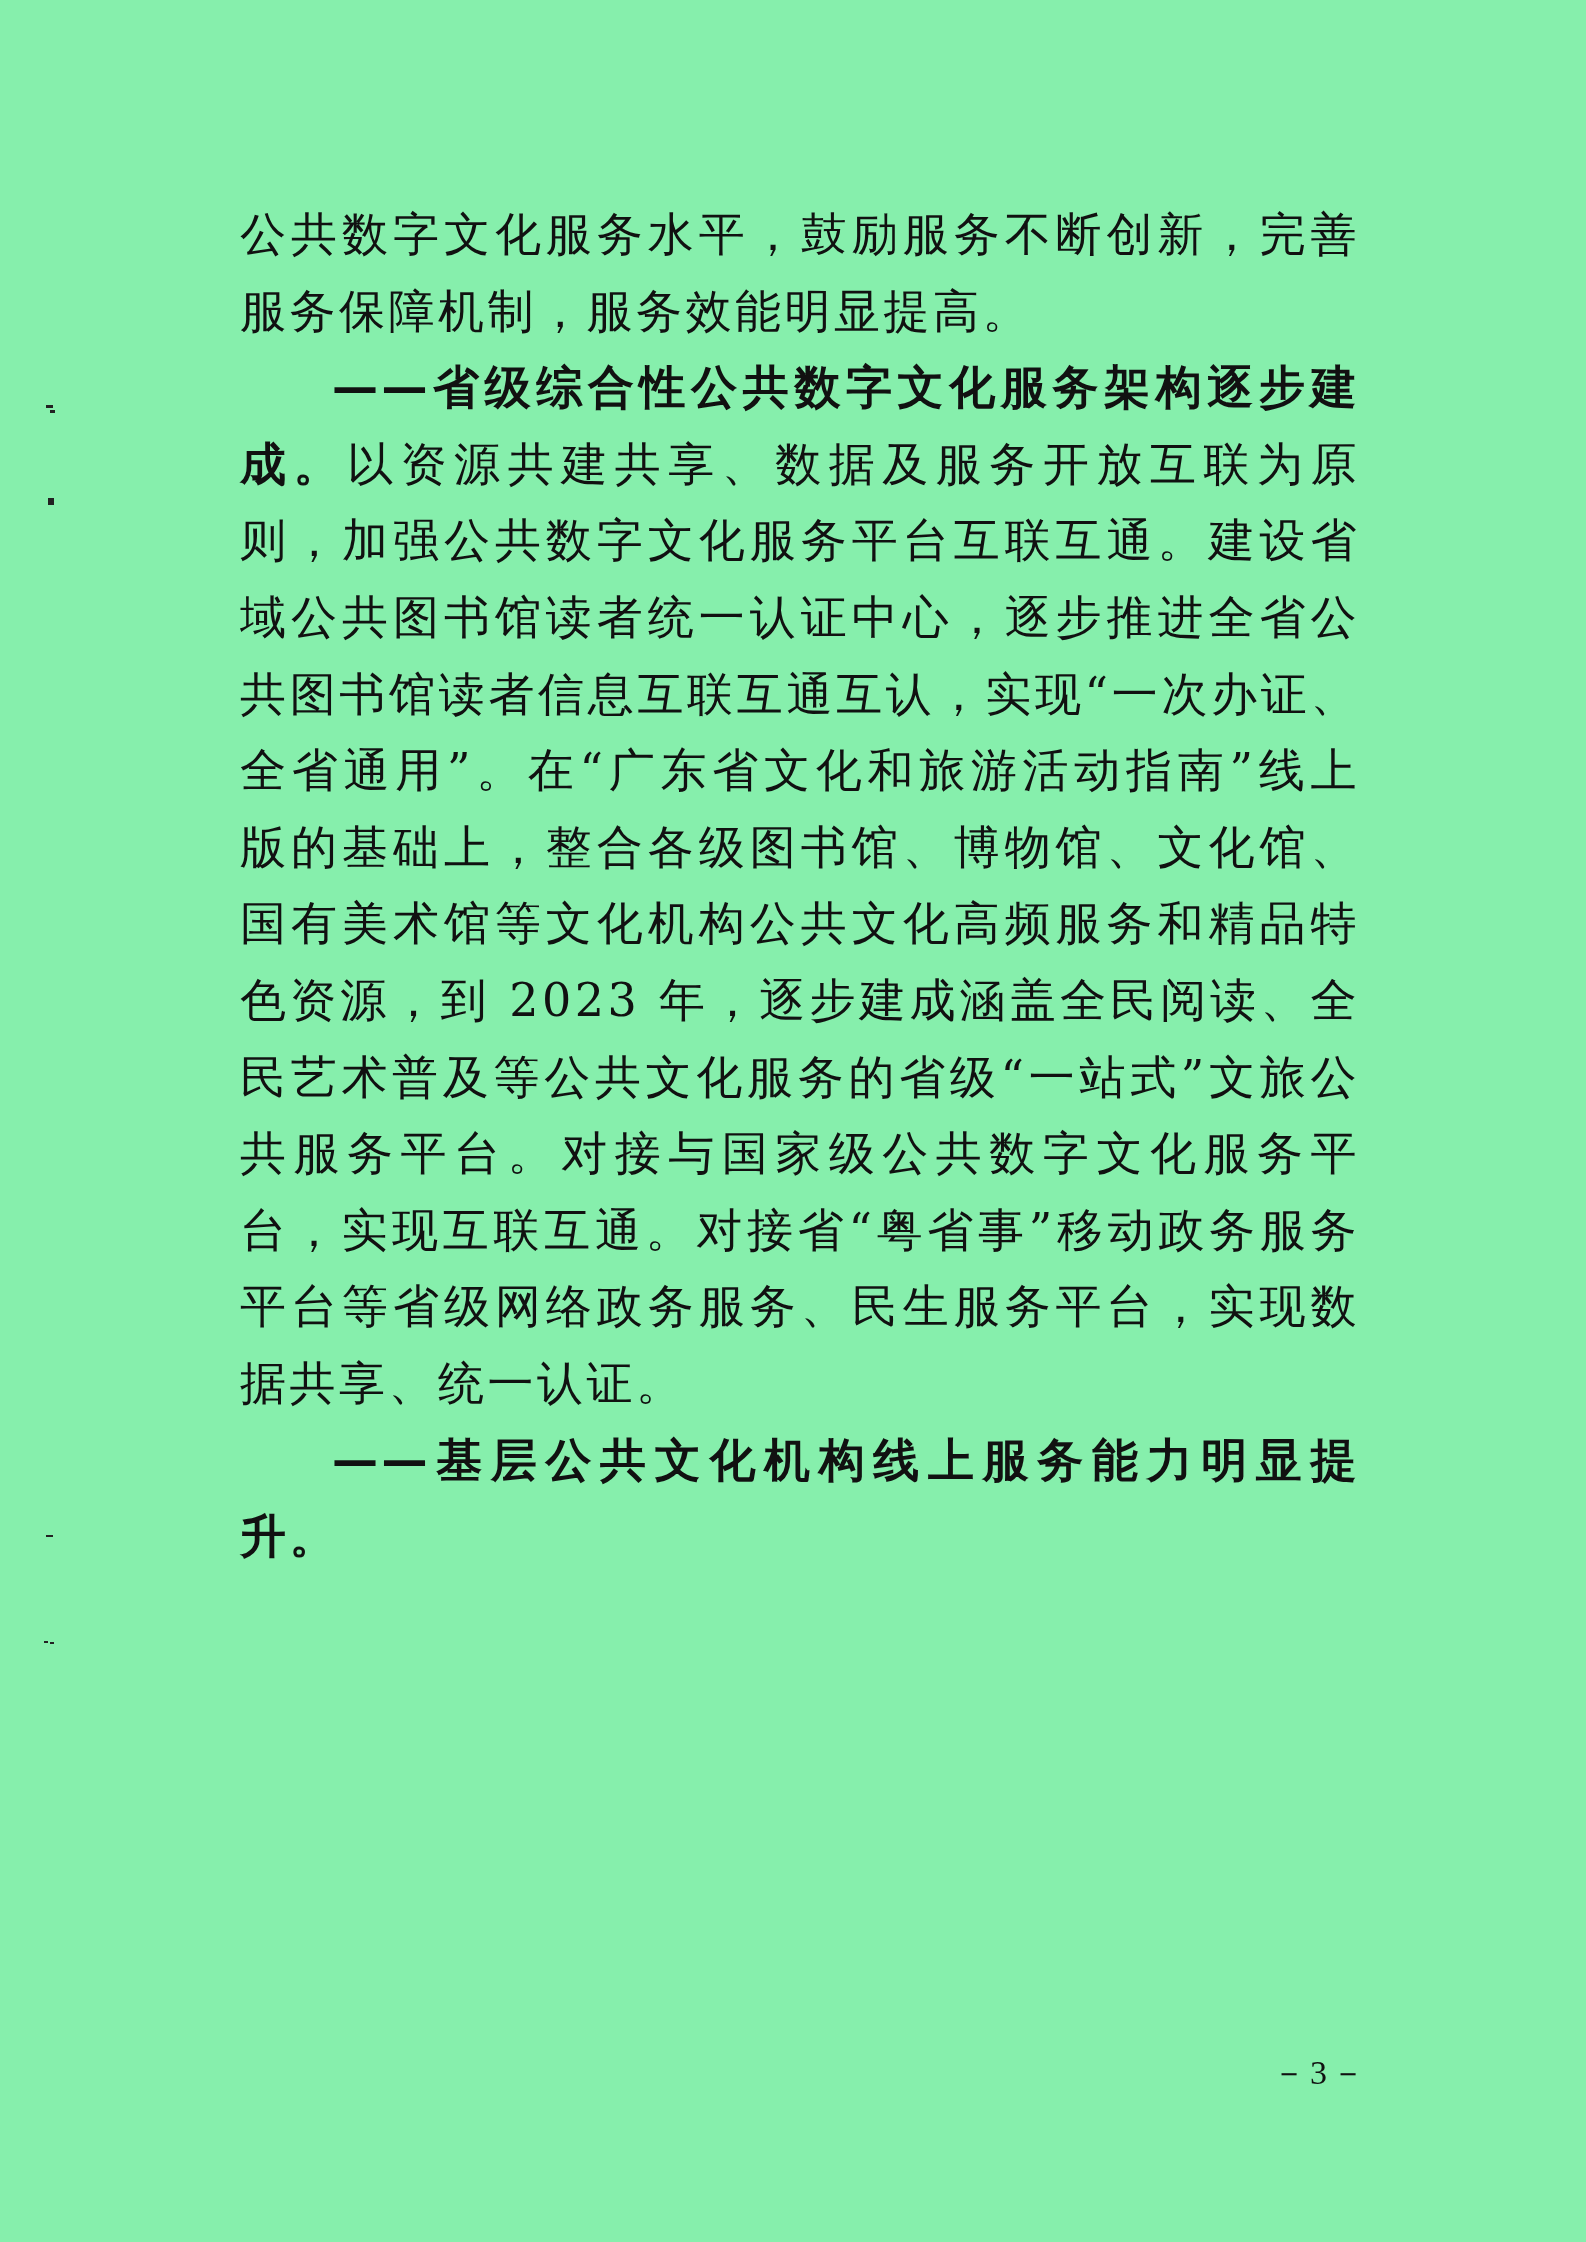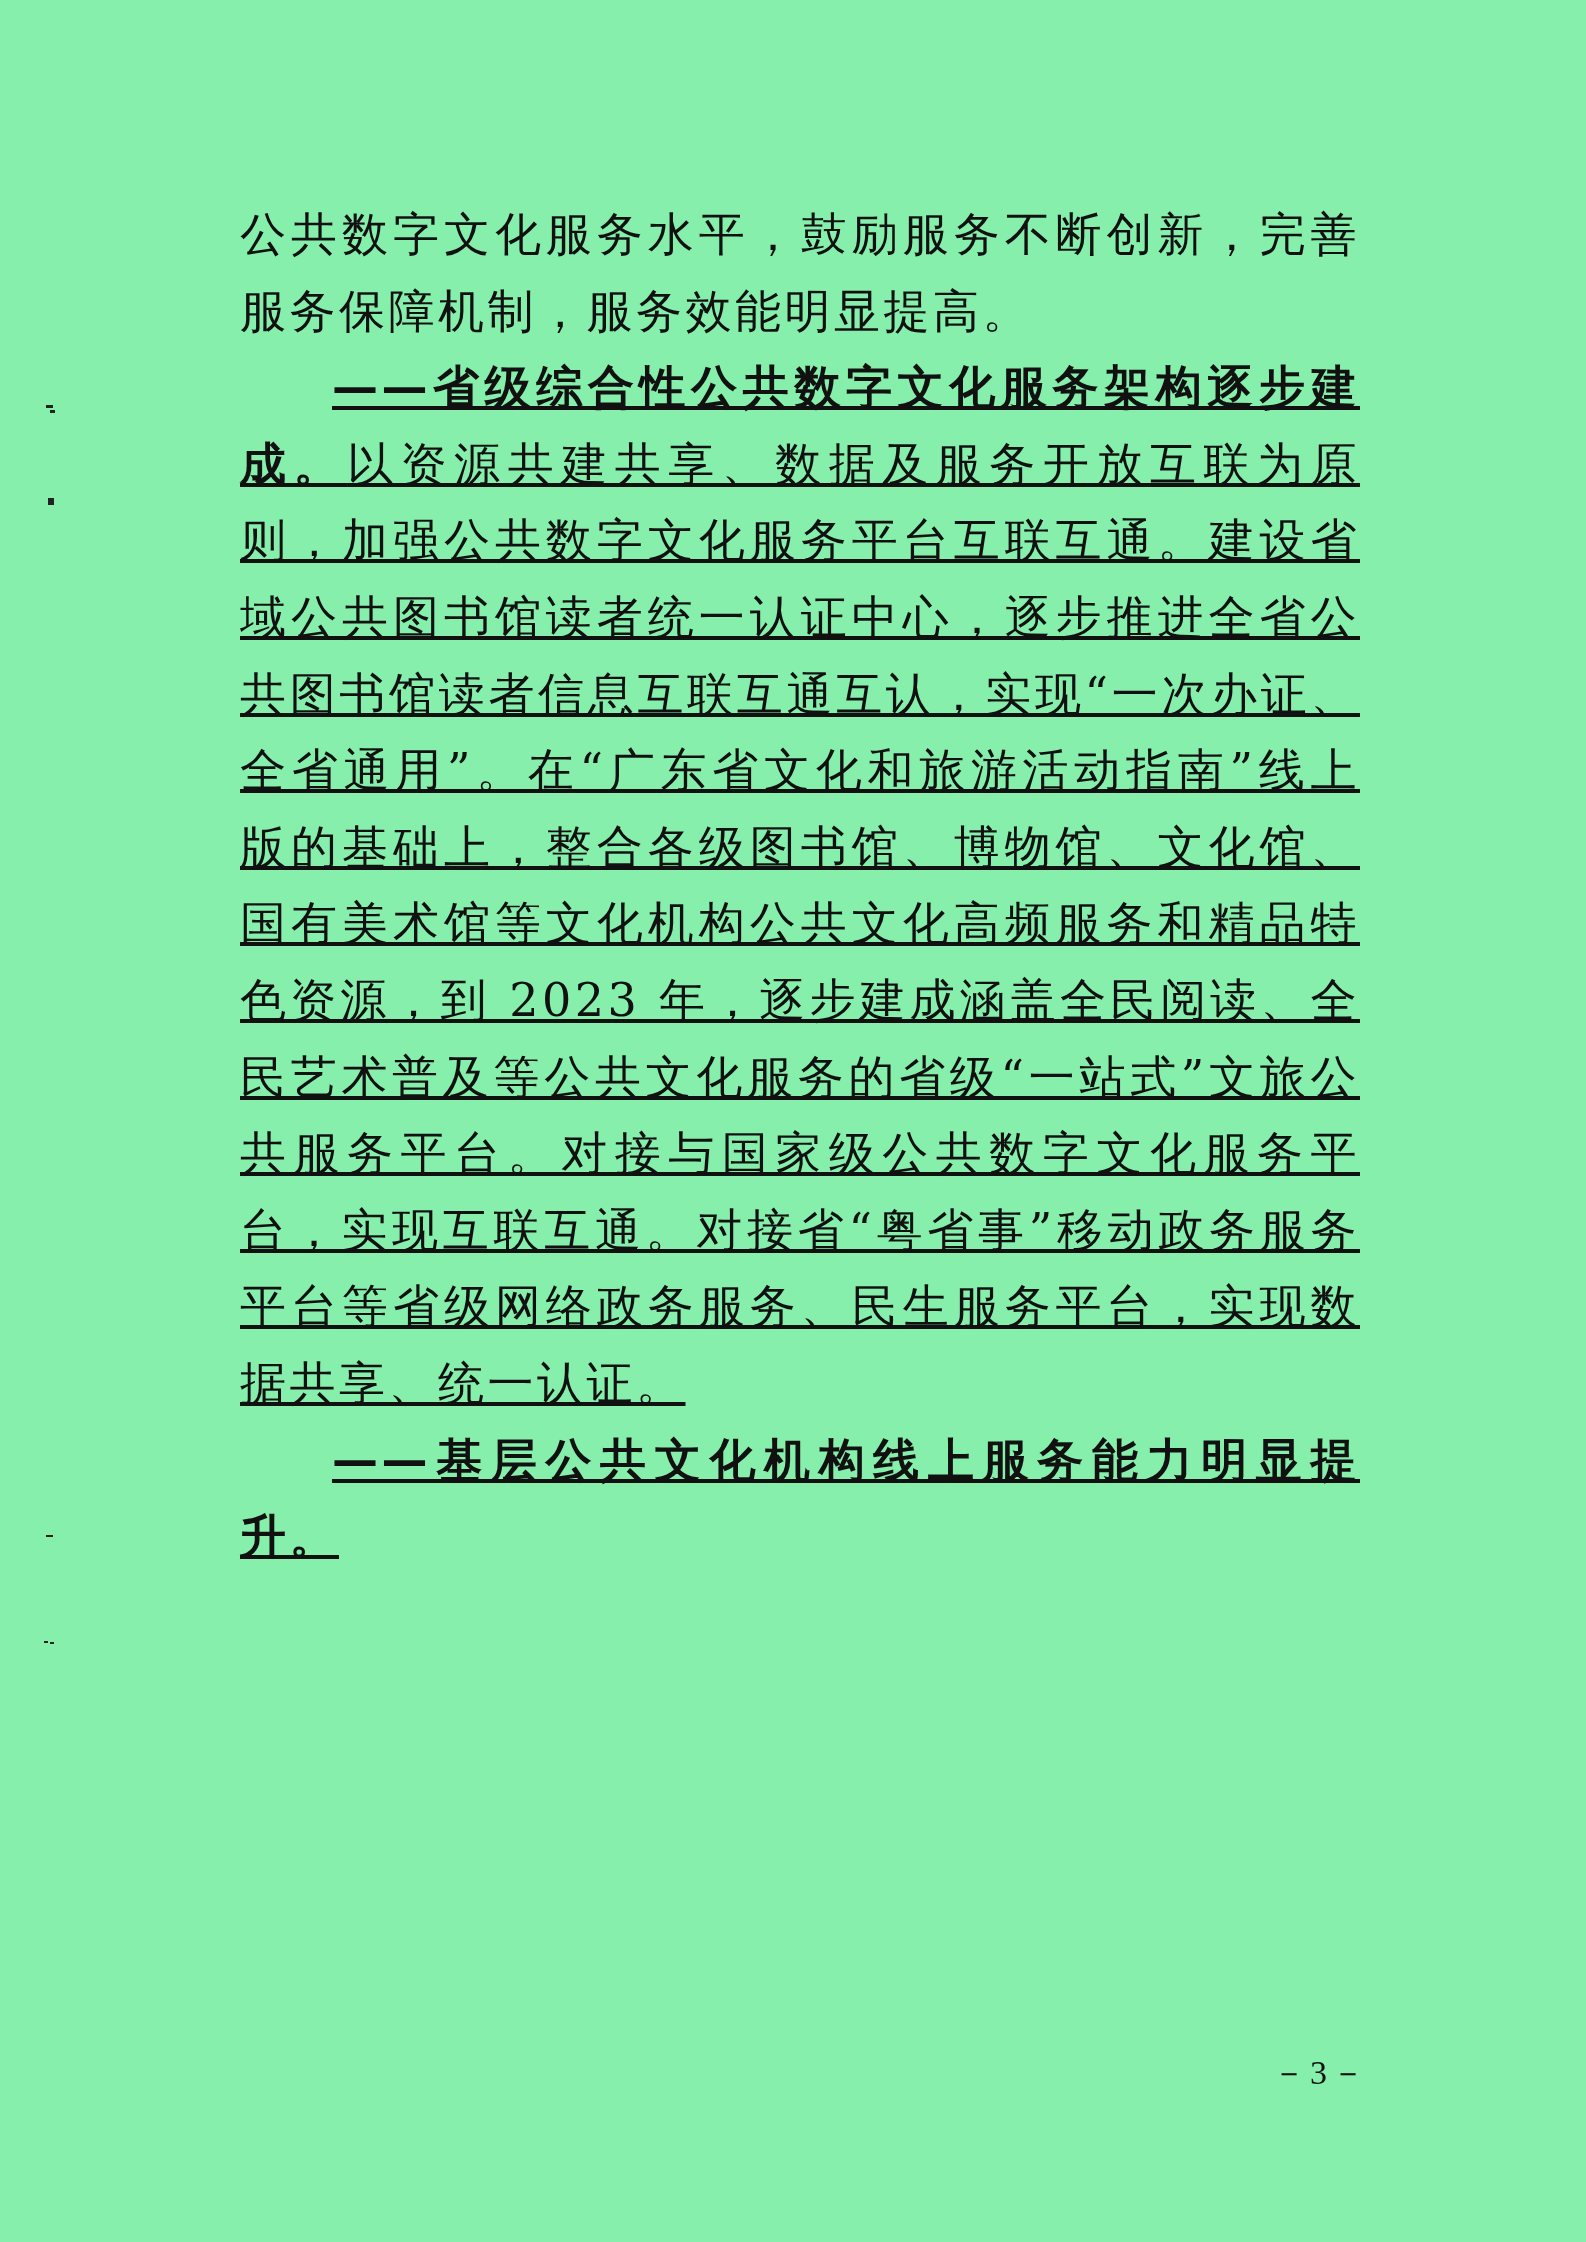--- a/index.html
+++ b/index.html
@@ -32,21 +32,20 @@
       letter-spacing: 3.5px;
       text-align: justify;
       text-justify: inter-character;
     }
     .para {
       margin: 0;
       padding: 0;
     }
     .para.indent {
       text-indent: 92px;
-      text-decoration: underline;
     }
     .heading-run {
       font-weight: bold;
       font-family: "DejaVu Sans", "Liberation Sans", sans-serif;
     }
     .page-number {
       position: absolute;
       left: 1272px;
       top: 2050px;
       font-size: 34px;

